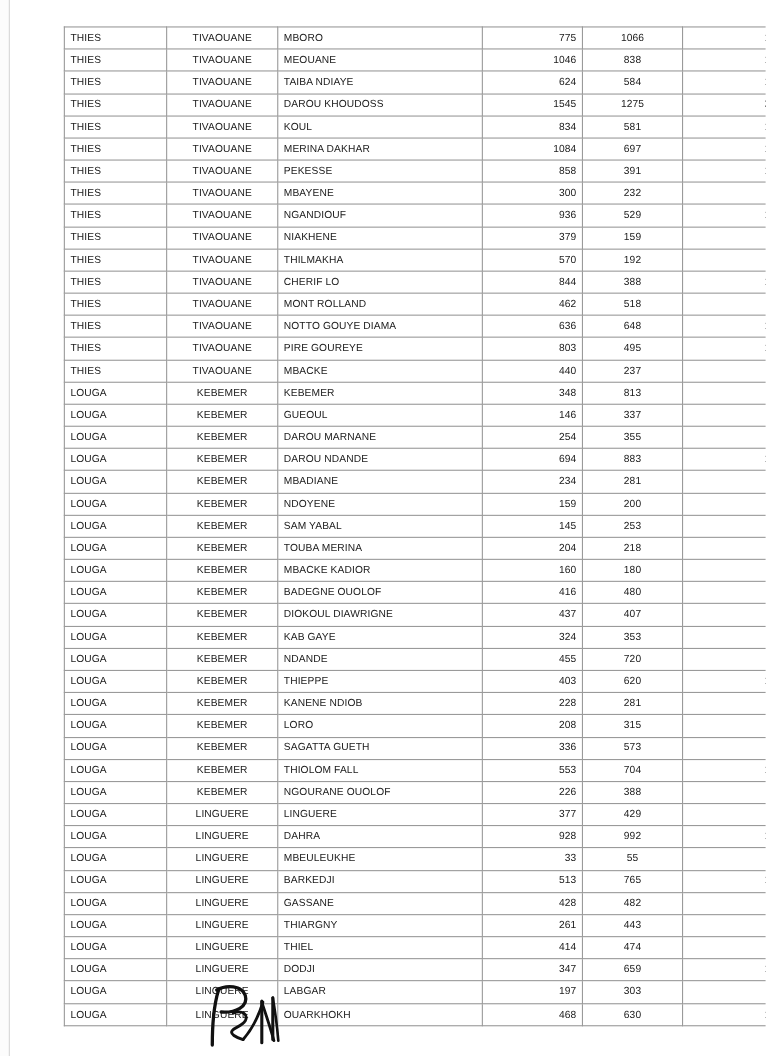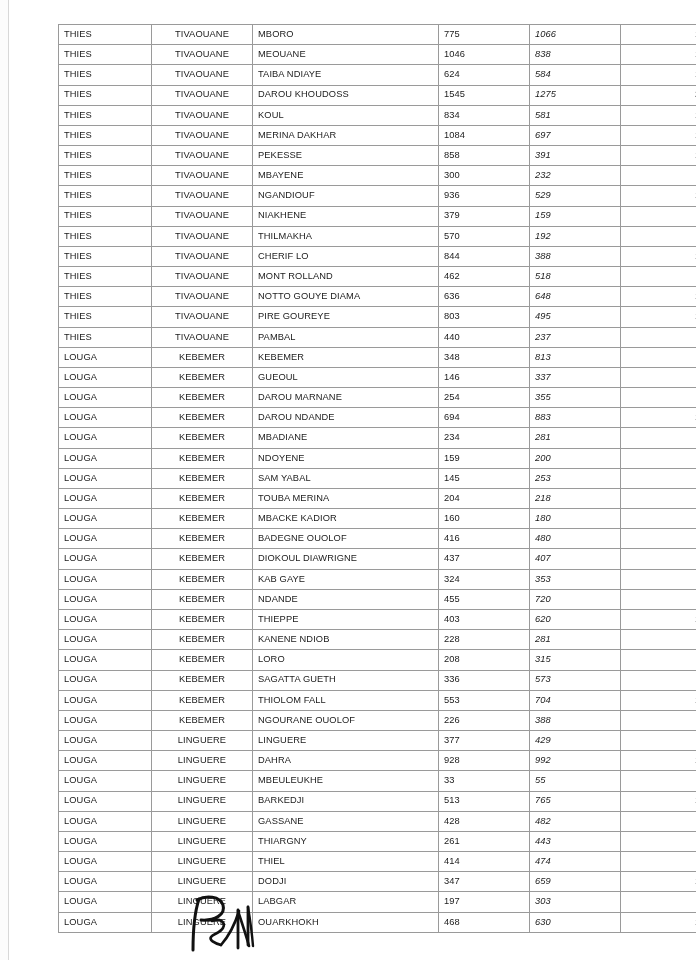--- a/index.html
+++ b/index.html
@@ -57,22 +57,22 @@
     white-space: nowrap;
     overflow: hidden;
     vertical-align: middle;
     letter-spacing: 0.1px;
   }
 
   
   .col-region     { width: 82px;  text-align: left; margin-left: 16px; }
   .col-department { width: 90px;  text-align: center; }
   .col-commune    { width: 175px; text-align: left; }
-  .col-male       { width: 80px;  padding-right: 7px; margin-left: 24px; }
-  .col-female     { width: 80px;  text-align: left; padding-right: 7px; font-style: italic; }
+  .col-male       { width: 80px;  text-align: right; padding-right: 7px; margin-left: 24px; }
+  .col-female     { width: 80px;  text-align: center; padding-right: 7px; }
   .col-total      { width: 90px;  text-align: right; padding-right: 7px; }
 
   
   .signature {
     position: absolute;
     left: 178px;
     top: 893px;
     width: 120px;
     height: 62px;
   }
@@ -203,21 +203,21 @@
           <td class="col-region">THIES</td>
           <td class="col-department">TIVAOUANE</td>
           <td class="col-commune">PIRE GOUREYE</td>
           <td class="col-male">803</td>
           <td class="col-female">495</td>
           <td class="col-total">1298</td>
         </tr>
         <tr>
           <td class="col-region">THIES</td>
           <td class="col-department">TIVAOUANE</td>
-          <td class="col-commune">PAMBAL</td>
+          <td class="col-commune">MBACKE</td>
           <td class="col-male">440</td>
           <td class="col-female">237</td>
           <td class="col-total">677</td>
         </tr>
         <tr>
           <td class="col-region">LOUGA</td>
           <td class="col-department">KEBEMER</td>
           <td class="col-commune">KEBEMER</td>
           <td class="col-male">348</td>
           <td class="col-female">813</td>

